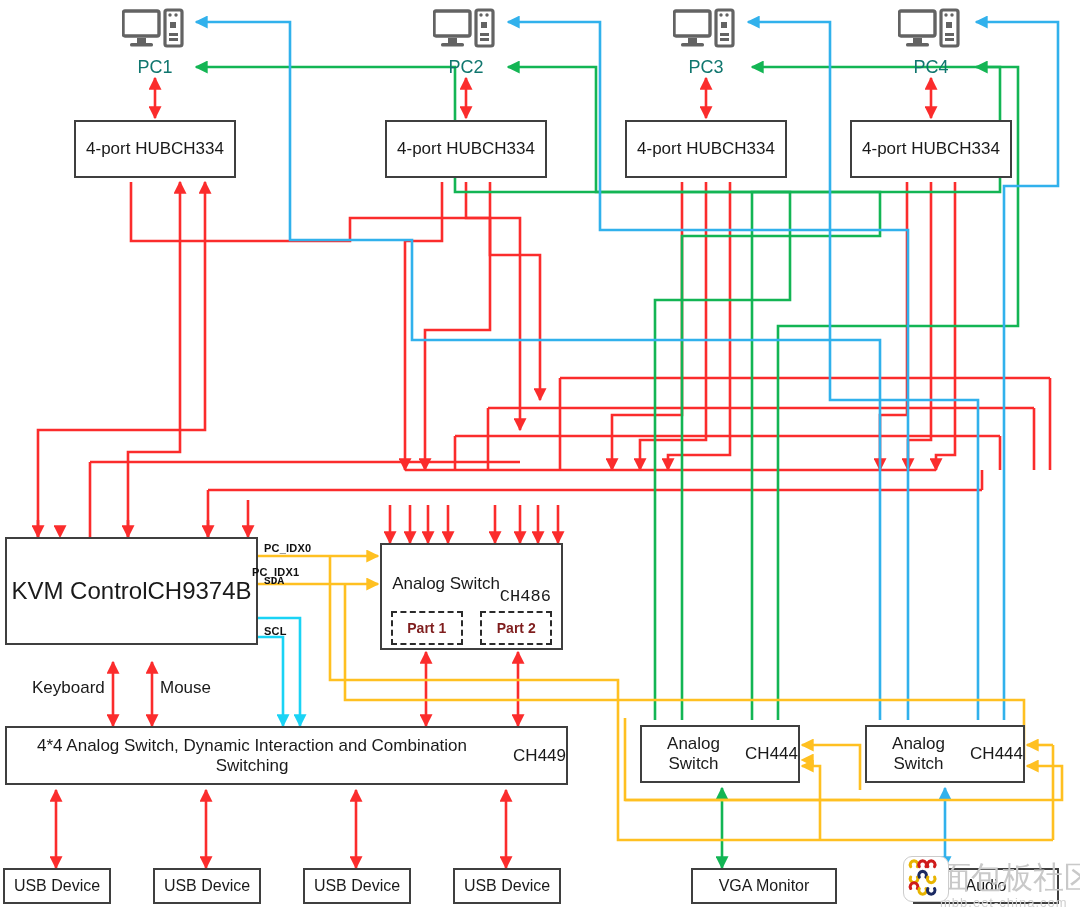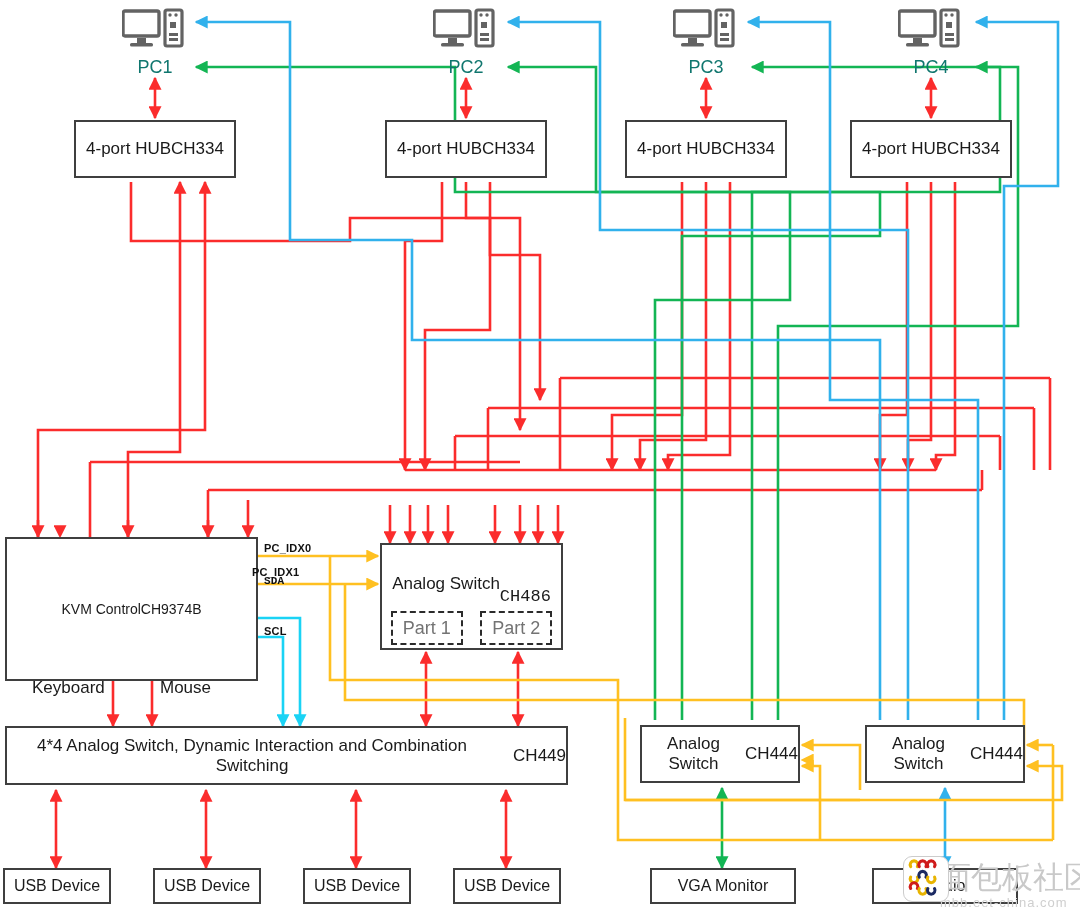--- a/index.html
+++ b/index.html
@@ -8,31 +8,31 @@
   #stage{position:relative;width:1080px;height:913px;background:#fff;overflow:hidden;}
   svg#wires{position:absolute;left:0;top:0;width:1080px;height:913px;}
   .box{position:absolute;border:2px solid #3f3f3f;background:#fff;
        display:flex;flex-direction:row;align-items:center;justify-content:center;
        box-sizing:border-box;text-align:center;color:#1a1a1a;}
   .box .l1{line-height:1.15;}
   .box .l2{line-height:1.15;}
   .hub{width:162px;height:58px;font-size:17px;}
   .pclabel{position:absolute;font-size:18px;color:#0f766e;text-align:center;width:70px;}
   .pcicon{position:absolute;width:62px;height:42px;}
-  .kvm{left:5px;top:537px;width:253px;height:144px;font-size:14px;}
+  .kvm{left:5px;top:537px;width:253px;height:108px;font-size:24px;}
   .ch486{left:380px;top:543px;width:183px;height:107px;font-size:17px;}
   .partwrap{position:absolute;left:0;top:62px;width:100%;height:42px;
             display:flex;justify-content:space-around;align-items:center;}
   .part{border:2px dashed #2b2b2b;background:#fff;width:72px;height:34px;
-        display:flex;align-items:center;justify-content:center;font-size:18px;color:#737373;
-        box-sizing:border-box;}
+        display:flex;align-items:center;justify-content:center;font-size:14px;color:#7f1d1d;
+        box-sizing:border-box;font-weight:bold;}
   .ch449{left:5px;top:726px;width:563px;height:59px;font-size:17px;gap:16px;}
   .ch444{width:160px;height:58px;font-size:17px;}
   .usb{width:108px;height:36px;font-size:16px;}
-  .sink{width:146px;height:36px;font-size:16px;}
+  .sink{width:146px;height:36px;font-size:16px;margin-left:41px;}
   .sig{position:absolute;font-size:11px;font-weight:bold;color:#111;letter-spacing:.2px;}
   .kmlabel{position:absolute;font-size:17px;color:#1a1a1a;}
   .wm{position:absolute;pointer-events:none;}
   .wm-text{font-size:31px;color:#c9c9c9;font-family:"DejaVu Sans",sans-serif;white-space:nowrap;}
   .wm-sub{font-size:13px;color:#cfcfcf;letter-spacing:1px;white-space:nowrap;}
   .wm-logo{position:absolute;width:44px;height:44px;border:1px solid #ccc;border-radius:9px;
            background:#fff;}
 </style>
 </head>
 <body>

